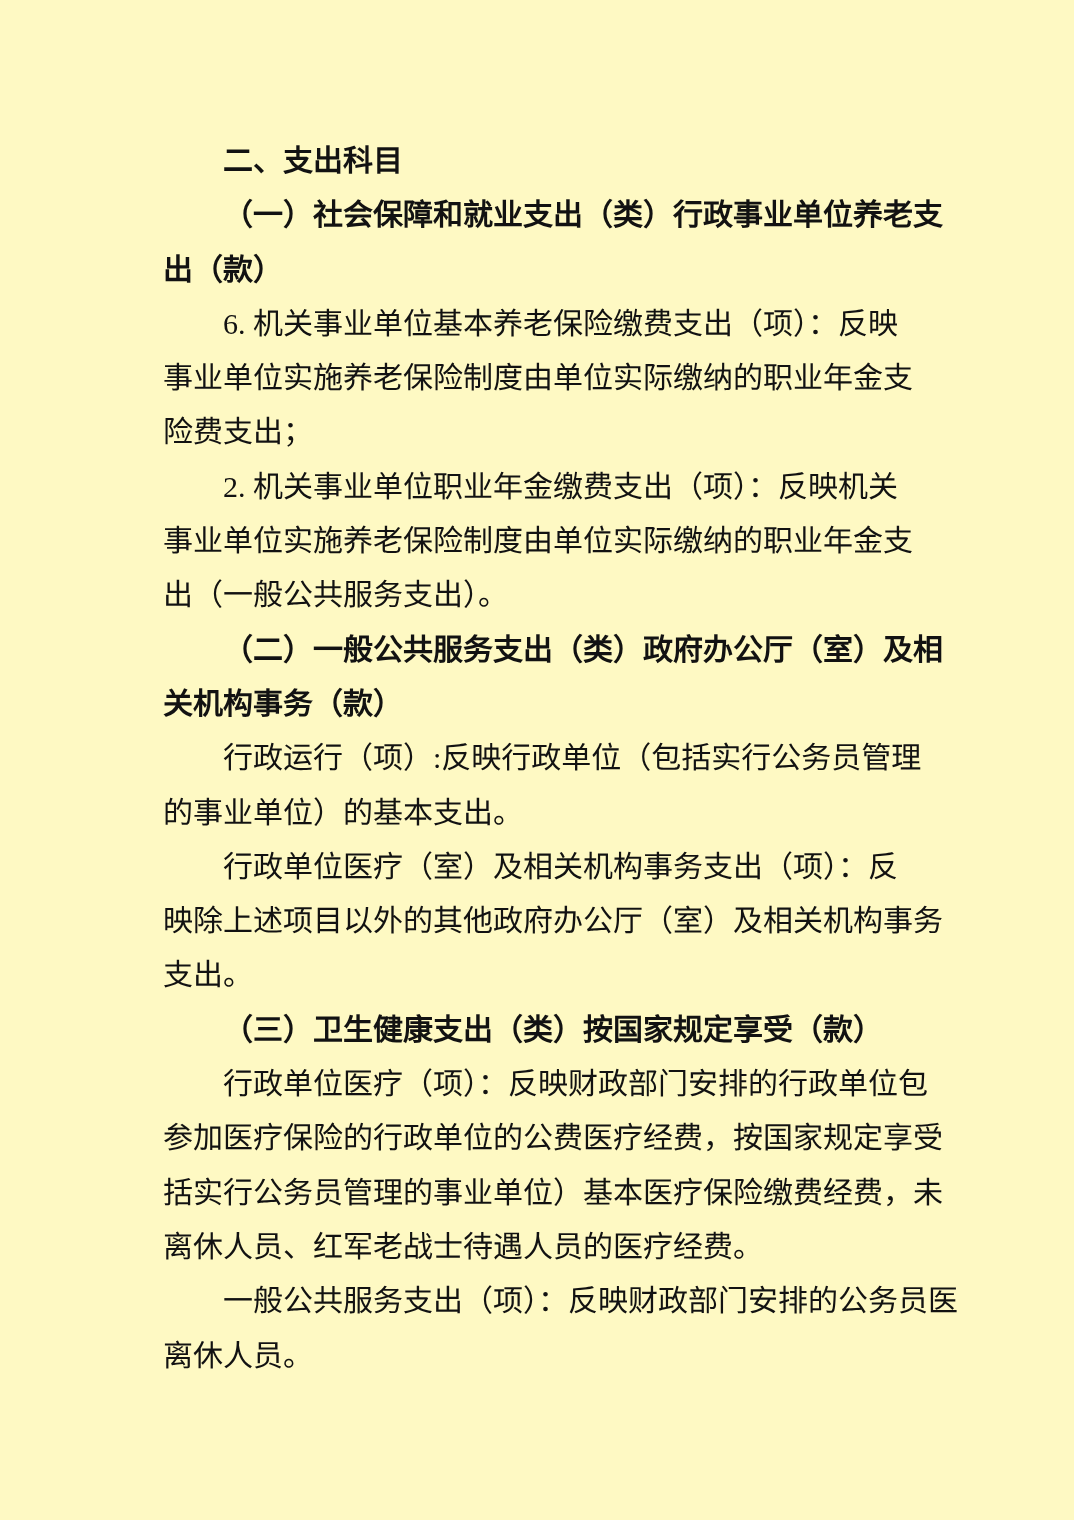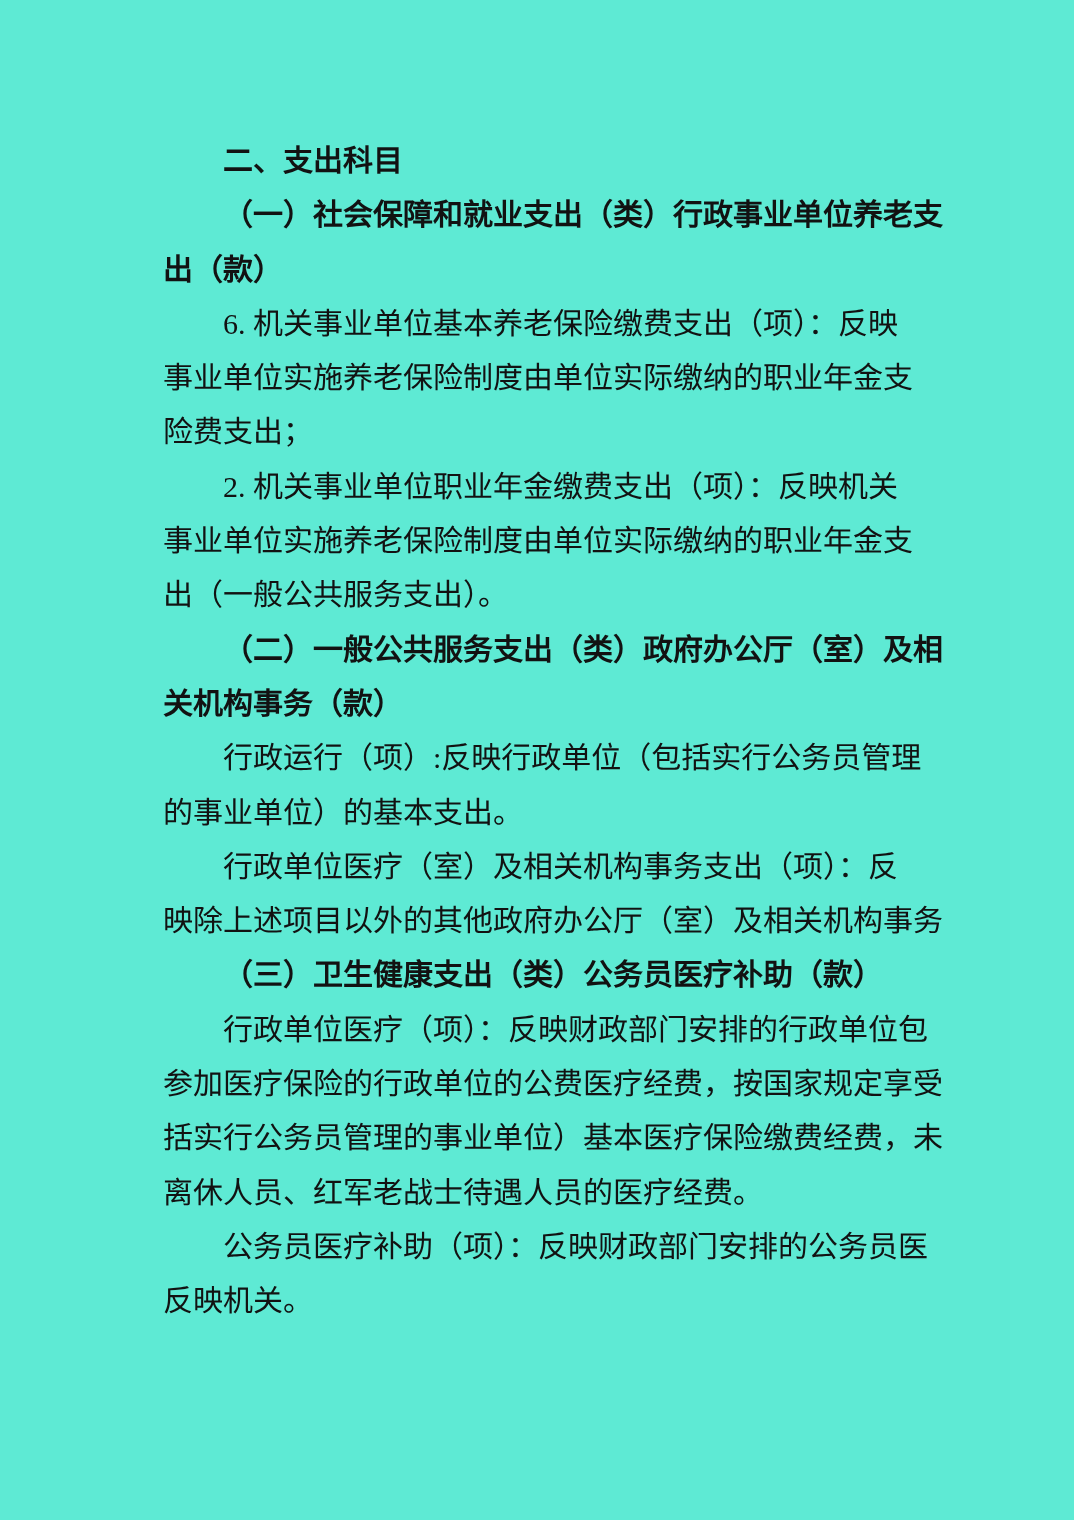--- a/index.html
+++ b/index.html
@@ -5,21 +5,21 @@
 <style>
   html, body {
     margin: 0;
     padding: 0;
     background: #ffffff;
   }
   .page {
     position: relative;
     width: 1074px;
     height: 1520px;
-    background: #5eead4;
+    background: #fef9c3;
     overflow: hidden;
     font-family: "Liberation Serif", "DejaVu Serif", serif;
   }
   .doc-content {
     position: absolute;
     left: 163px;
     top: 134px;
     width: 748px;
   }
   .line {
@@ -49,21 +49,22 @@
       <div class="line">险费支出；</div>
       <div class="line indent">2. 机关事业单位职业年金缴费支出（项）：反映机关</div>
       <div class="line">事业单位实施养老保险制度由单位实际缴纳的职业年金支</div>
       <div class="line">出（一般公共服务支出）。</div>
       <div class="line indent bold">（二）一般公共服务支出（类）政府办公厅（室）及相</div>
       <div class="line bold">关机构事务（款）</div>
       <div class="line indent">行政运行（项）:反映行政单位（包括实行公务员管理</div>
       <div class="line">的事业单位）的基本支出。</div>
       <div class="line indent">行政单位医疗（室）及相关机构事务支出（项）：反</div>
       <div class="line">映除上述项目以外的其他政府办公厅（室）及相关机构事务</div>
-      <div class="line indent bold">（三）卫生健康支出（类）公务员医疗补助（款）</div>
+      <div class="line">支出。</div>
+      <div class="line indent bold">（三）卫生健康支出（类）按国家规定享受（款）</div>
       <div class="line indent">行政单位医疗（项）：反映财政部门安排的行政单位包</div>
       <div class="line">参加医疗保险的行政单位的公费医疗经费，按国家规定享受</div>
       <div class="line">括实行公务员管理的事业单位）基本医疗保险缴费经费，未</div>
       <div class="line">离休人员、红军老战士待遇人员的医疗经费。</div>
-      <div class="line indent">公务员医疗补助（项）：反映财政部门安排的公务员医</div>
-      <div class="line">反映机关。</div>
+      <div class="line indent">一般公共服务支出（项）：反映财政部门安排的公务员医</div>
+      <div class="line">离休人员。</div>
     </div>
 </div>
 
 </body></html>

